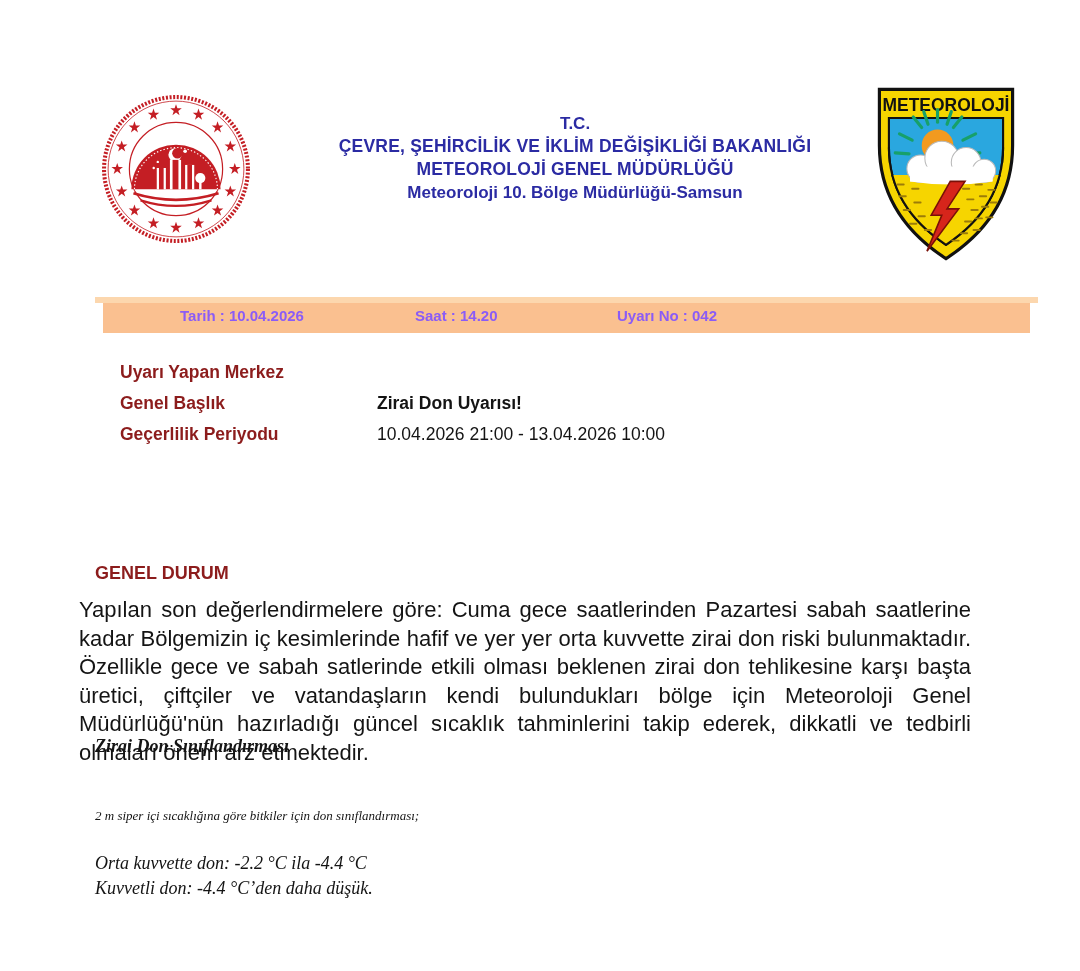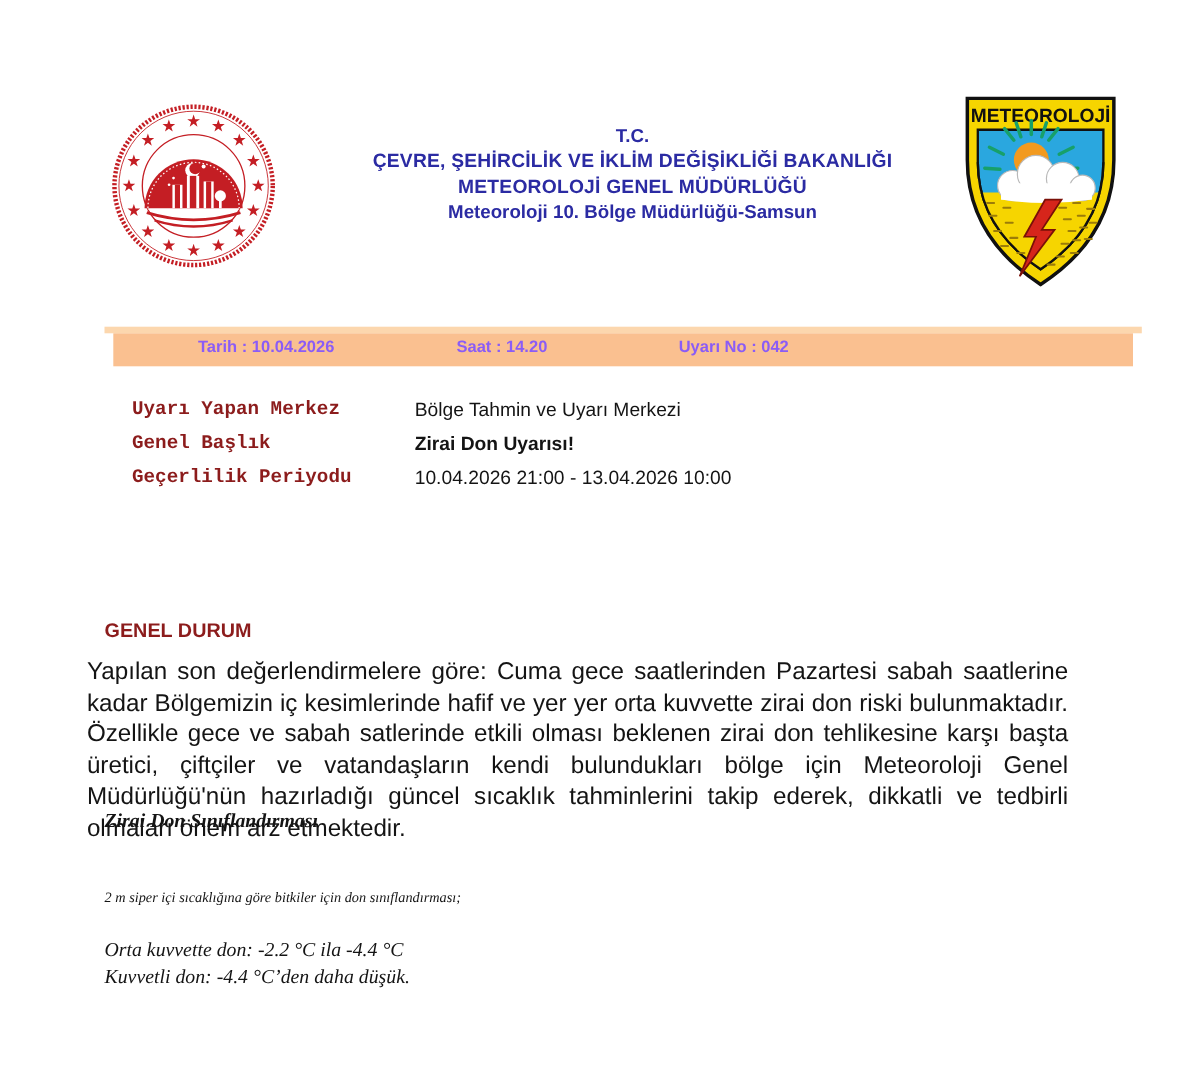--- a/index.html
+++ b/index.html
@@ -21,21 +21,21 @@
   .info-bar .strip { position:absolute; left:-8px; top:0; width:943px; height:6px; background:#fcd7ae; }
   .info-bar .bar { position:absolute; left:0; top:6px; width:927px; height:30px; background:#fac090; }
   .info-bar .cell { position:absolute; top:10px; font-size:15px; font-weight:bold; color:#8b5cf6; white-space:nowrap; }
   .info-bar .c1 { left:77px; }
   .info-bar .c2 { left:312px; }
   .info-bar .c3 { left:514px; }
 
   
   .details { position:absolute; left:120px; top:361px; width:800px; }
   .drow { display:flex; margin-bottom:8px; }
-  .dlabel { width:257px; font-size:17.5px; font-weight:bold; color:#8c1c1c; line-height:23px;font-family:Liberation Mono, monospace; }
+  .dlabel { width:257px; font-size:17.5px; font-weight:bold; color:#8c1c1c; line-height:23px; }
   .dlabel.narrow { width:200px; margin-right:57px; }
   .dvalue { font-size:17.5px; color:#141414; line-height:23px; }
   .dvalue.bold { font-weight:bold; }
 
   
   .gd-heading { position:absolute; left:95px; top:563px; font-size:18px; font-weight:bold; color:#8c1c1c; }
   .gd-paragraph { position:absolute; left:79px; top:596px; width:892px; font-size:22px; line-height:28.6px; color:#141414; text-align:justify; }
 
   
   .serif { font-family:"Liberation Serif","DejaVu Serif",serif; font-style:italic; color:#141414; }
@@ -161,21 +161,20 @@
     <div class="strip"></div>
     <div class="bar"></div>
     <div class="cell c1">Tarih : 10.04.2026</div>
     <div class="cell c2">Saat : 14.20</div>
     <div class="cell c3">Uyarı No : 042</div>
   </div>
 
   <div class="details">
     <div class="drow">
       <div class="dlabel">Uyarı Yapan Merkez</div>
-      <div class="dvalue">Bölge Tahmin ve Uyarı Merkezi</div>
     </div>
     <div class="drow">
       <div class="dlabel">Genel Başlık</div>
       <div class="dvalue bold">Zirai Don Uyarısı!</div>
     </div>
     <div class="drow">
       <div class="dlabel">Geçerlilik Periyodu</div>
       <div class="dvalue">10.04.2026 21:00 - 13.04.2026 10:00</div>
     </div>
   </div>

